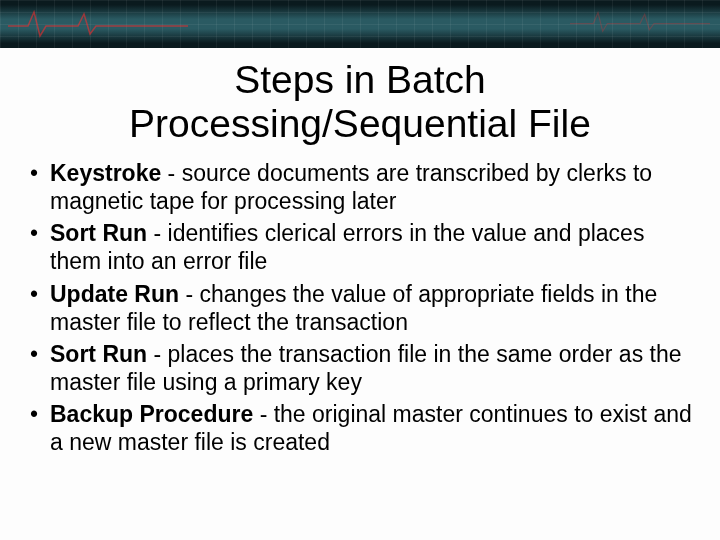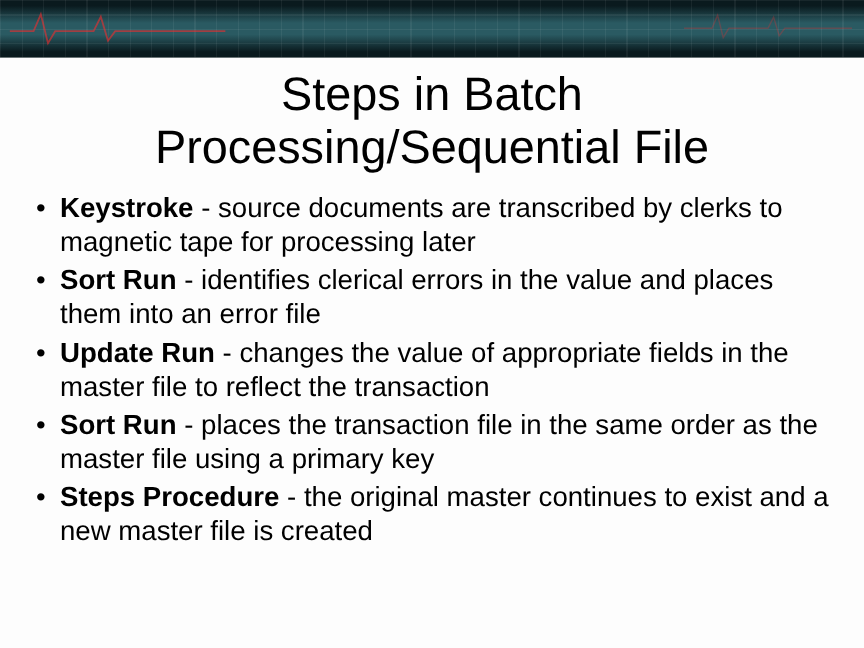--- a/index.html
+++ b/index.html
@@ -97,17 +97,17 @@
     <li>
       <span class="term">Sort Run</span><span> - identifies clerical errors in the value and places them into an error file</span>
     </li>
     <li>
       <span class="term">Update Run</span><span> - changes the value of appropriate fields in the master file to reflect the transaction</span>
     </li>
     <li>
       <span class="term">Sort Run</span><span> - places the transaction file in the same order as the master file using a primary key</span>
     </li>
     <li>
-      <span class="term">Steps Procedure</span><span> - the original master continues to exist and a new master file is created</span>
+      <span class="term">Backup Procedure</span><span> - the original master continues to exist and a new master file is created</span>
     </li>
   </ul>
 
 </div>
 
 </body></html>

